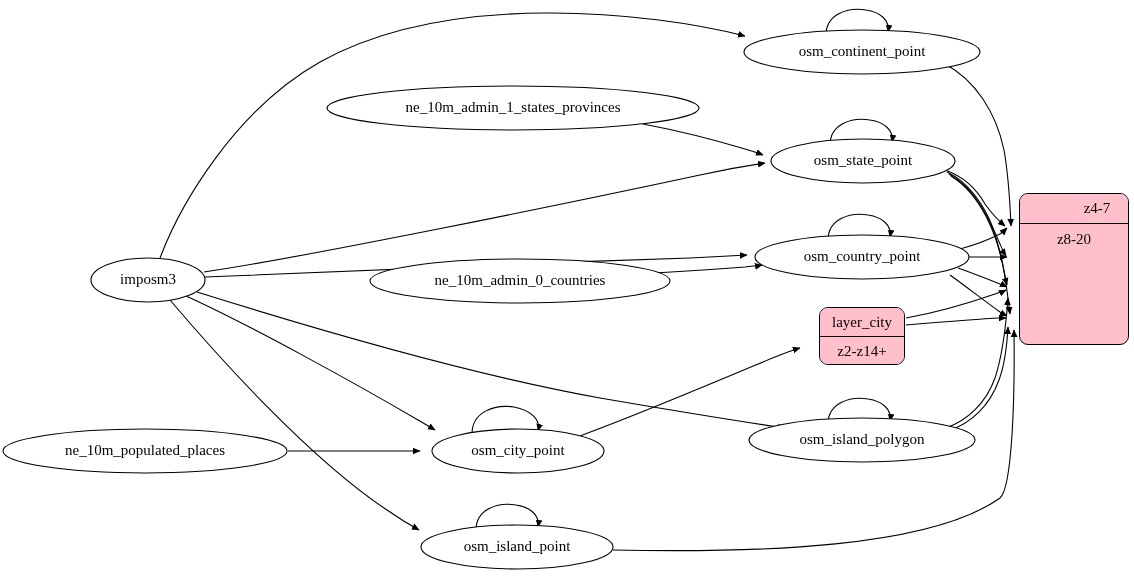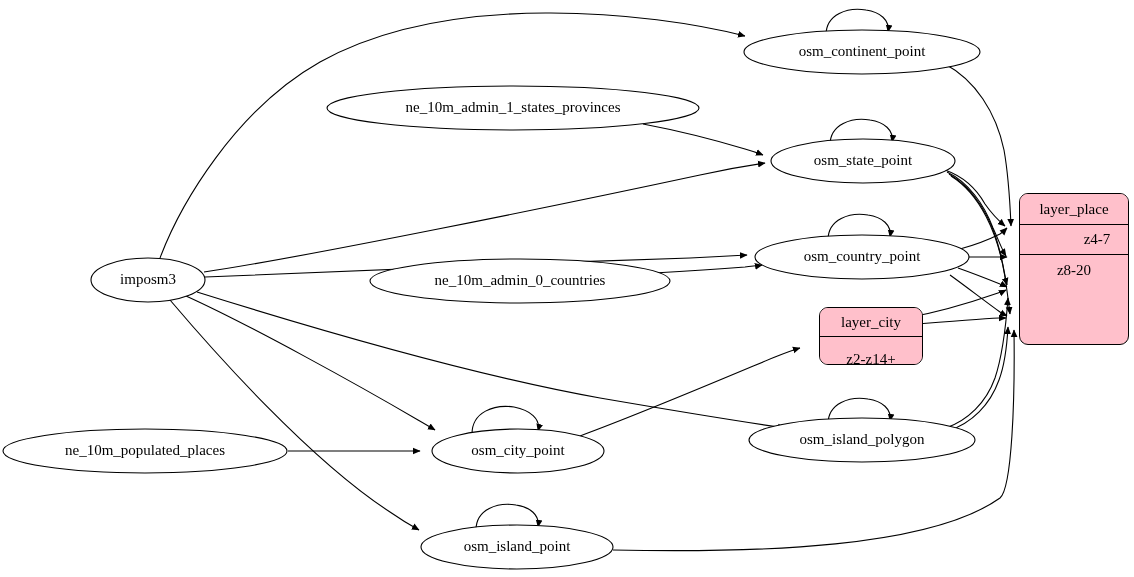--- a/index.html
+++ b/index.html
@@ -211,23 +211,22 @@
       <ellipse class="node-ellipse" cx="862" cy="440" rx="113" ry="22"></ellipse>
       <text class="node-label" x="862" y="441">osm_island_polygon</text>
     </g>
     <g>
       <ellipse class="node-ellipse" cx="517" cy="547" rx="96" ry="22"></ellipse>
       <text class="node-label" x="517" y="548">osm_island_point</text>
     </g>
   </svg>
 
   <div class="rec-box" style="left:1019px; top:193px; width:110px; height:152px;">
-    <div class="rec-row" style="height:31px;">layer_place</div>
     <div class="rec-row" style="height:30px;padding-left:46px;">z4-7</div>
     <div class="rec-row" style="height:30px;">z8-20</div>
   </div>
 
-  <div class="rec-box" style="left:819px; top:307px; width:104px; height:58px;">
+  <div class="rec-box" style="left:819px; top:307px; width:86px; height:58px;">
     <div class="rec-row" style="height:29px;">layer_city</div>
-    <div class="rec-row" style="height:29px;margin-top:8px;">z2-z14+</div>
+    <div class="rec-row" style="height:29px;">z2-z14+</div>
   </div>
 
 </div>
 
 </body></html>

